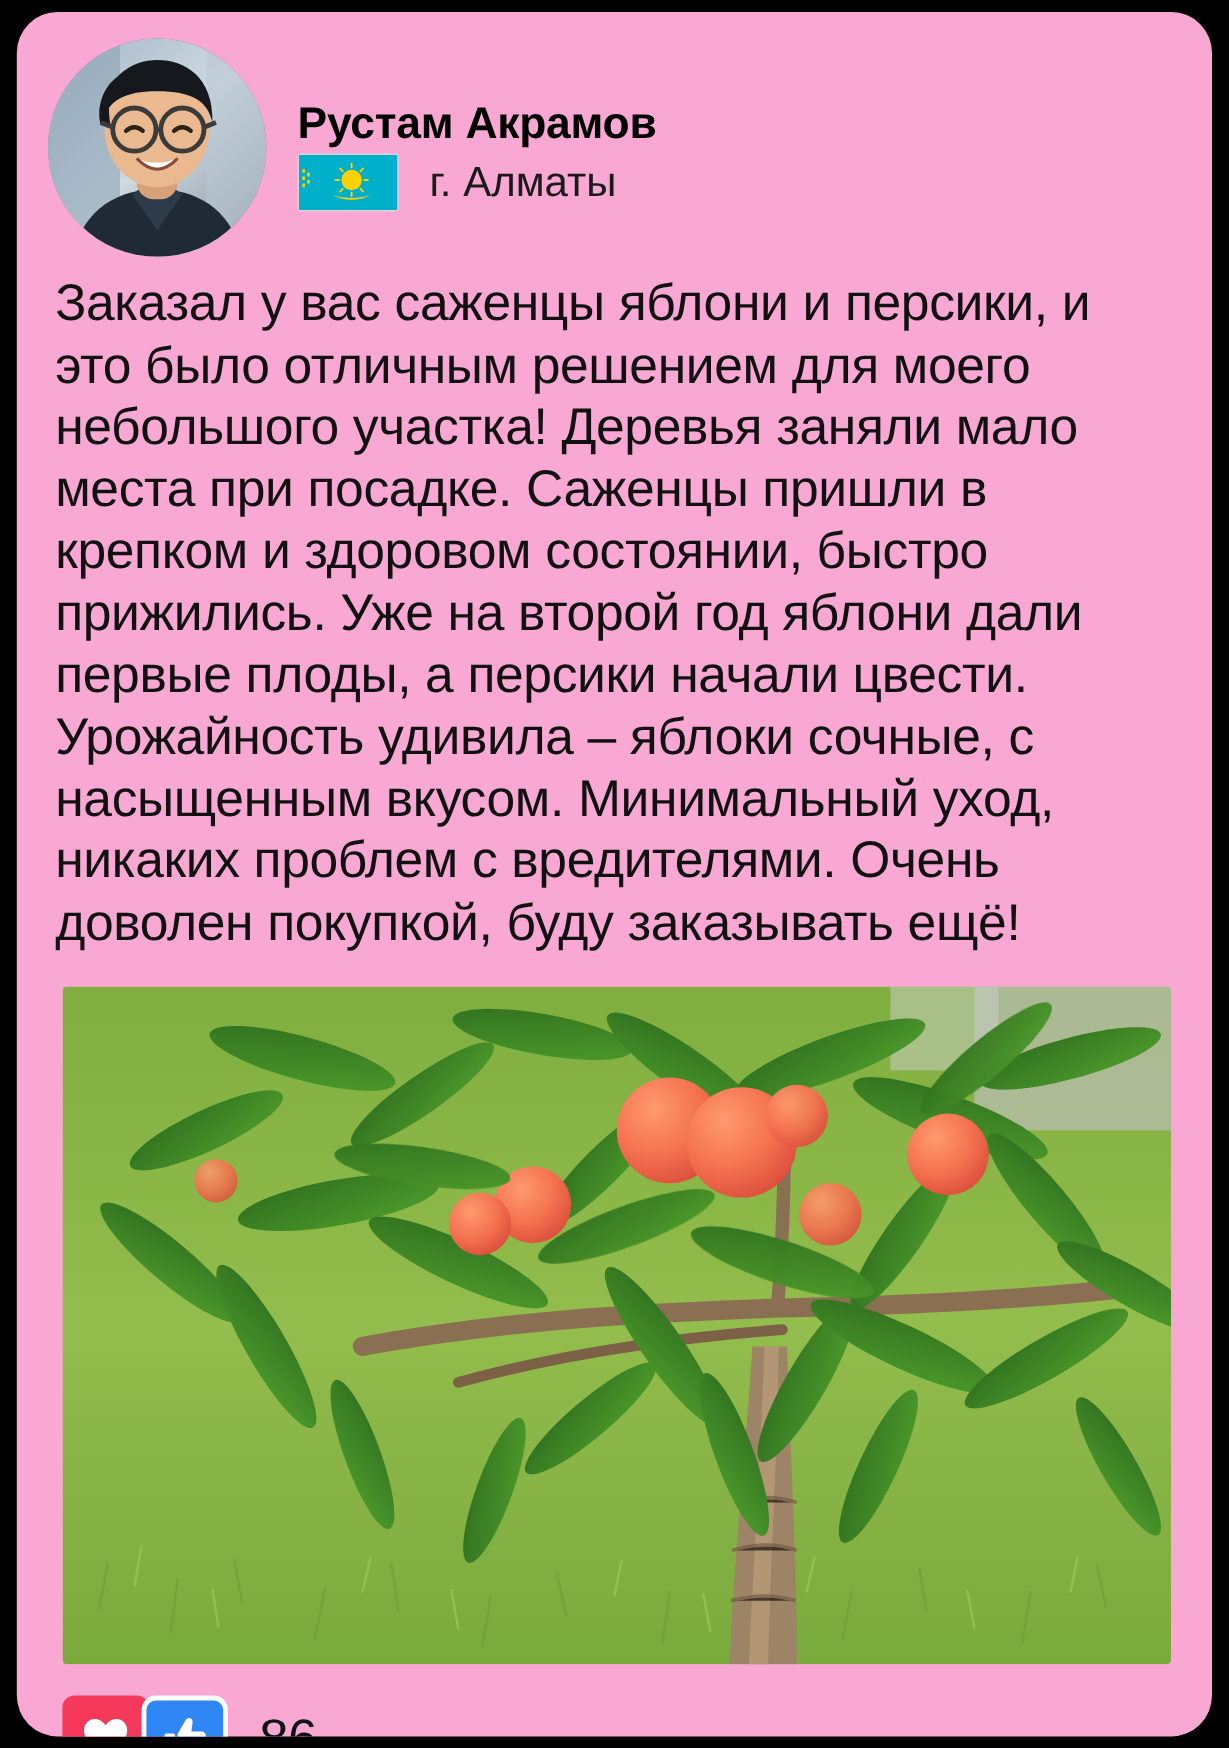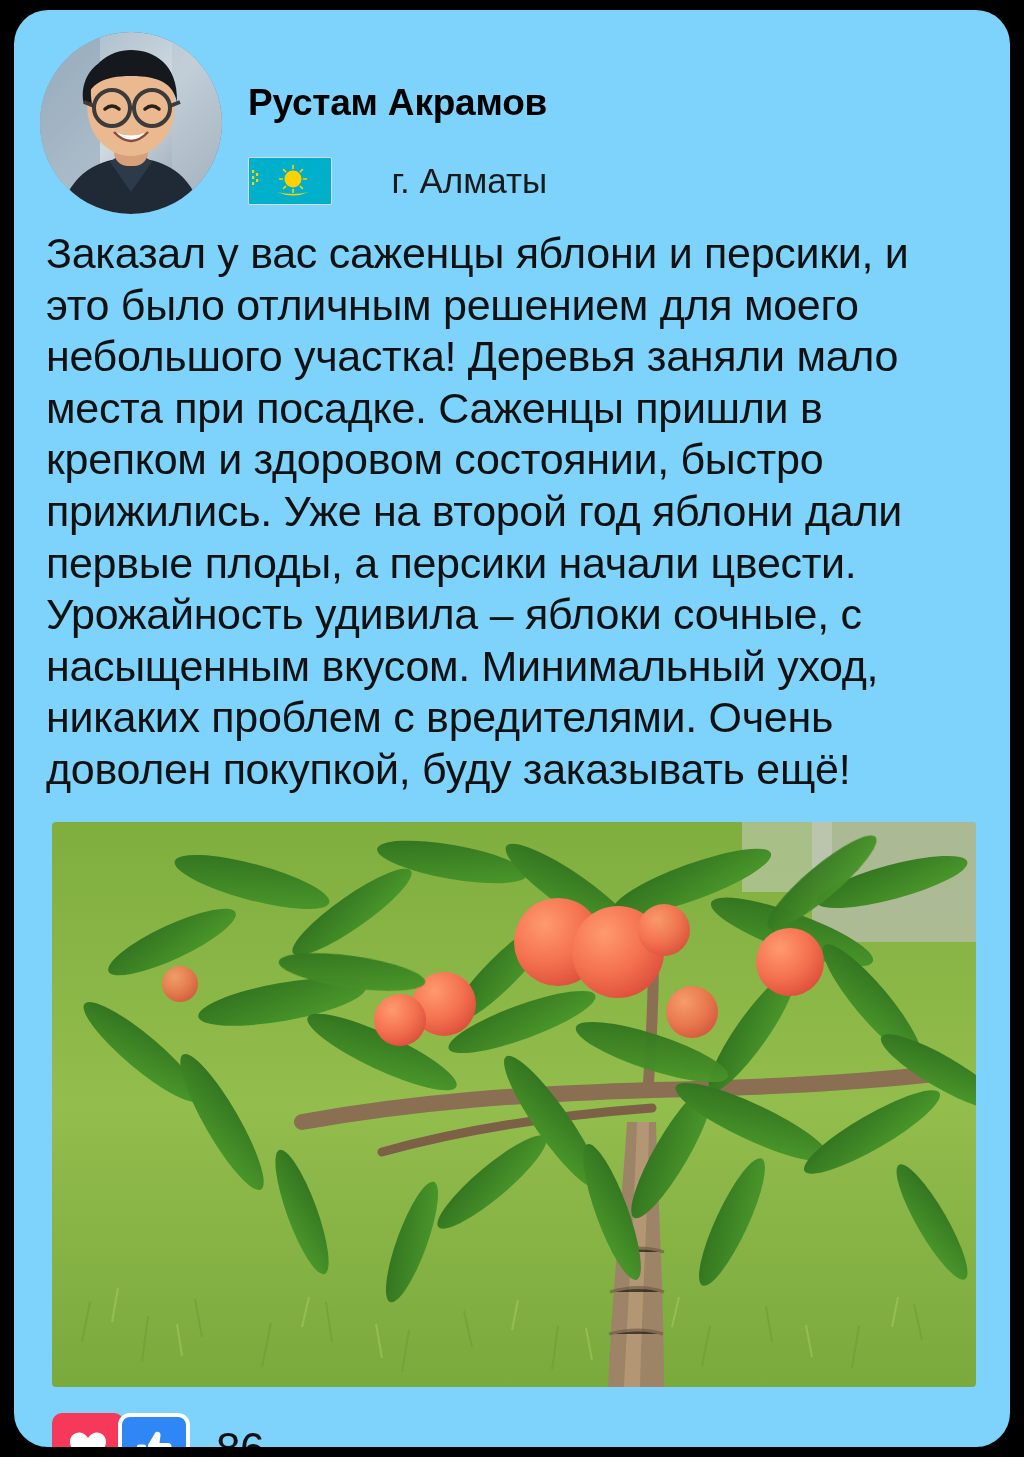--- a/index.html
+++ b/index.html
@@ -13,21 +13,21 @@
     font-family: "Liberation Sans", sans-serif;
     overflow: hidden;
   }
 
   .card {
     position: absolute;
     left: 14px;
     top: 10px;
     width: 996px;
     height: 1437px;
-    background: #7dd3fc;
+    background: #f9a8d4;
     border-radius: 34px;
     box-sizing: border-box;
     overflow: hidden;
   }
 
   .header {
     display: flex;
     align-items: flex-start;
     padding: 22px 0 0 26px;
   }
@@ -50,22 +50,21 @@
   .author-name {
     font-size: 37px;
     font-weight: bold;
     color: #000;
     line-height: 1.05;
     letter-spacing: -0.2px;
   }
   .location-row {
     display: flex;
     align-items: center;
-    margin-top: 34px;
-    justify-content: space-between;
+    margin-top: 5px;
   }
   .flag {
     width: 84px;
     height: 48px;
     flex: 0 0 auto;
     border: 1px solid #d9d9d9;
     box-sizing: border-box;
     border-radius: 2px;
     overflow: hidden;
   }

